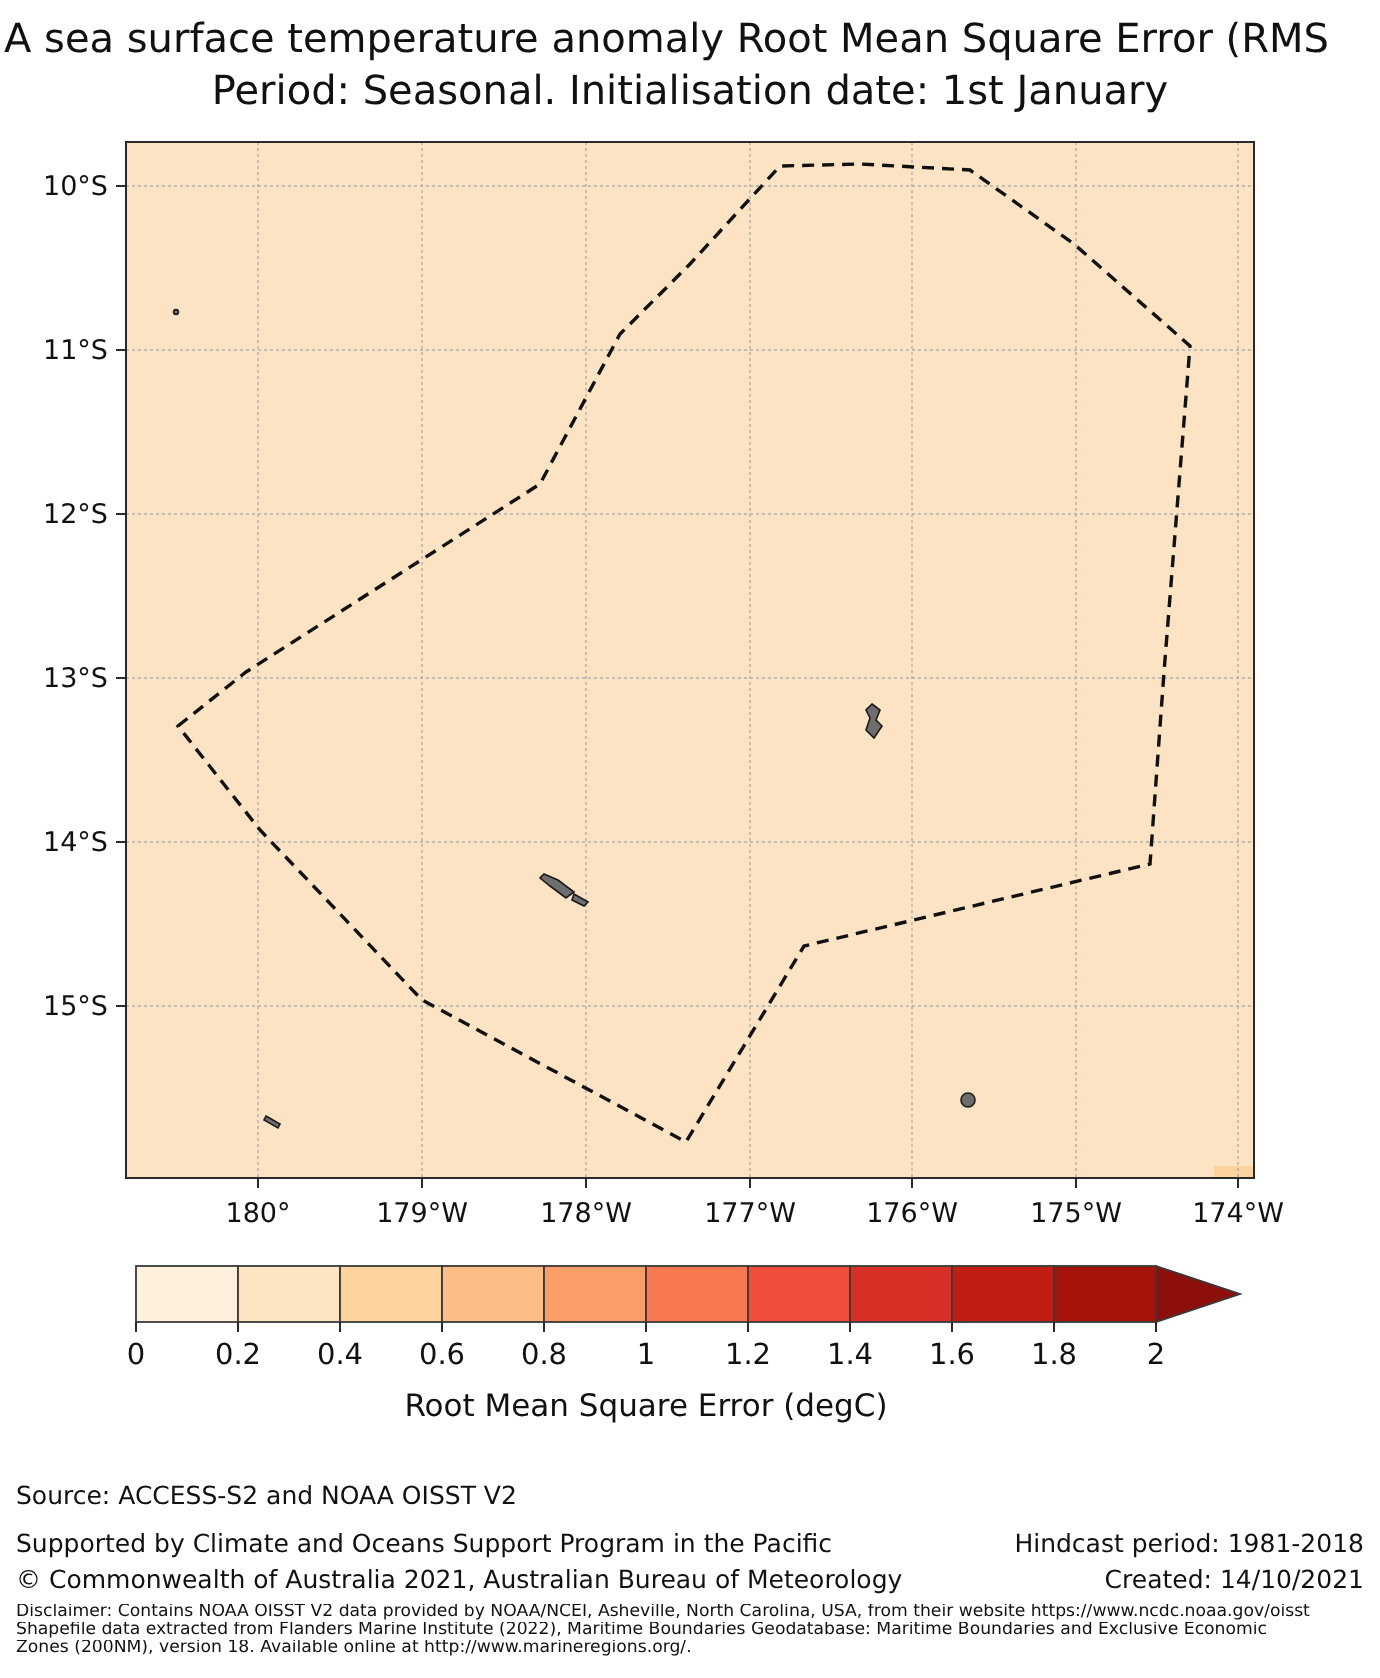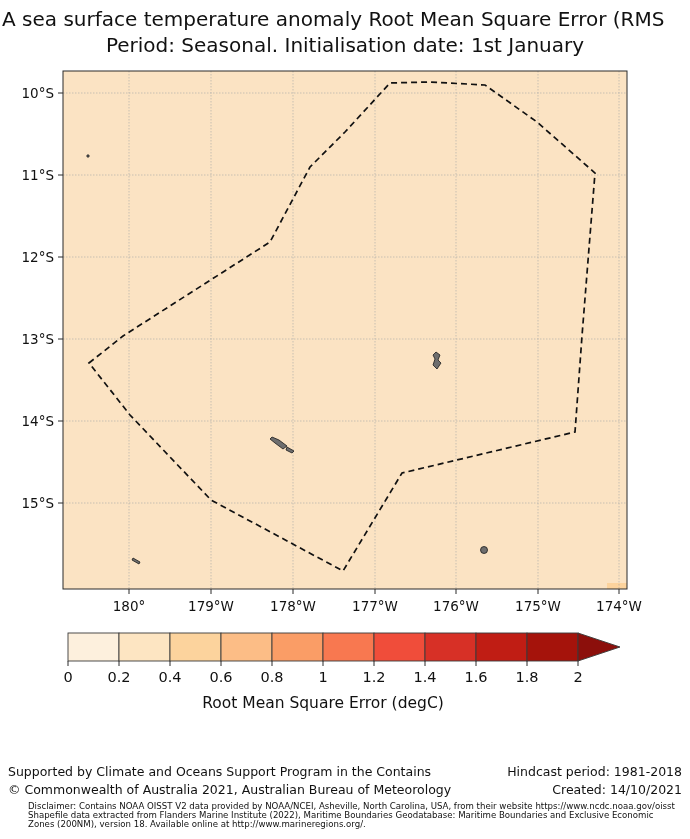--- a/index.html
+++ b/index.html
@@ -23,21 +23,21 @@
   .footer-text{position:absolute;font-size:12.5px;line-height:16px;color:#111;white-space:nowrap;}
   .src{left:8px;top:740px;}
   .supported{left:8px;top:764px;}
   .copyright{left:8px;top:782px;}
   .hindcast{right:8px;top:764px;text-align:left;}
   .created{right:8px;top:782px;text-align:center;}
   .disclaimer{
     position:absolute;left:8px;top:802px;width:682px;overflow:hidden;
     font-size:8.6px;line-height:8.9px;color:#111;
   }
-  .disclaimer div{white-space:nowrap;overflow:hidden;margin-left:20px;}
+  .disclaimer div{white-space:nowrap;overflow:hidden;}
 </style>
 </head>
 <body>
 
 <div class="figure">
 
   <div class="title-line1">A sea surface temperature anomaly Root Mean Square Error (RMS</div>
   <div class="title-line2">Period: Seasonal. Initialisation date: 1st January</div>
 
   <svg class="map-svg" width="690" height="565" viewBox="0 0 690 565">
@@ -148,21 +148,22 @@
       <text class="cbar-tick" x="323" y="60">1</text>
       <text class="cbar-tick" x="374" y="60">1.2</text>
       <text class="cbar-tick" x="425" y="60">1.4</text>
       <text class="cbar-tick" x="476" y="60">1.6</text>
       <text class="cbar-tick" x="527" y="60">1.8</text>
       <text class="cbar-tick" x="578" y="60">2</text>
     </g>
     <text class="cbar-label" x="323" y="86" text-anchor="middle">Root Mean Square Error (degC)</text>
   </svg>
 
-  <div class="footer-text supported">Supported by Climate and Oceans Support Program in the Contains</div>
+  <div class="footer-text src">Source: ACCESS-S2 and NOAA OISST V2</div>
+  <div class="footer-text supported">Supported by Climate and Oceans Support Program in the Pacific</div>
   <div class="footer-text copyright">© Commonwealth of Australia 2021, Australian Bureau of Meteorology</div>
   <div class="footer-text hindcast">Hindcast period: 1981-2018</div>
   <div class="footer-text created">Created: 14/10/2021</div>
 
   <div class="disclaimer">
     <div>Disclaimer: Contains NOAA OISST V2 data provided by NOAA/NCEI, Asheville, North Carolina, USA, from their website https://www.ncdc.noaa.gov/oisst</div>
     <div>Shapefile data extracted from Flanders Marine Institute (2022), Maritime Boundaries Geodatabase: Maritime Boundaries and Exclusive Economic</div>
     <div>Zones (200NM), version 18. Available online at http://www.marineregions.org/.</div>
   </div>
 

